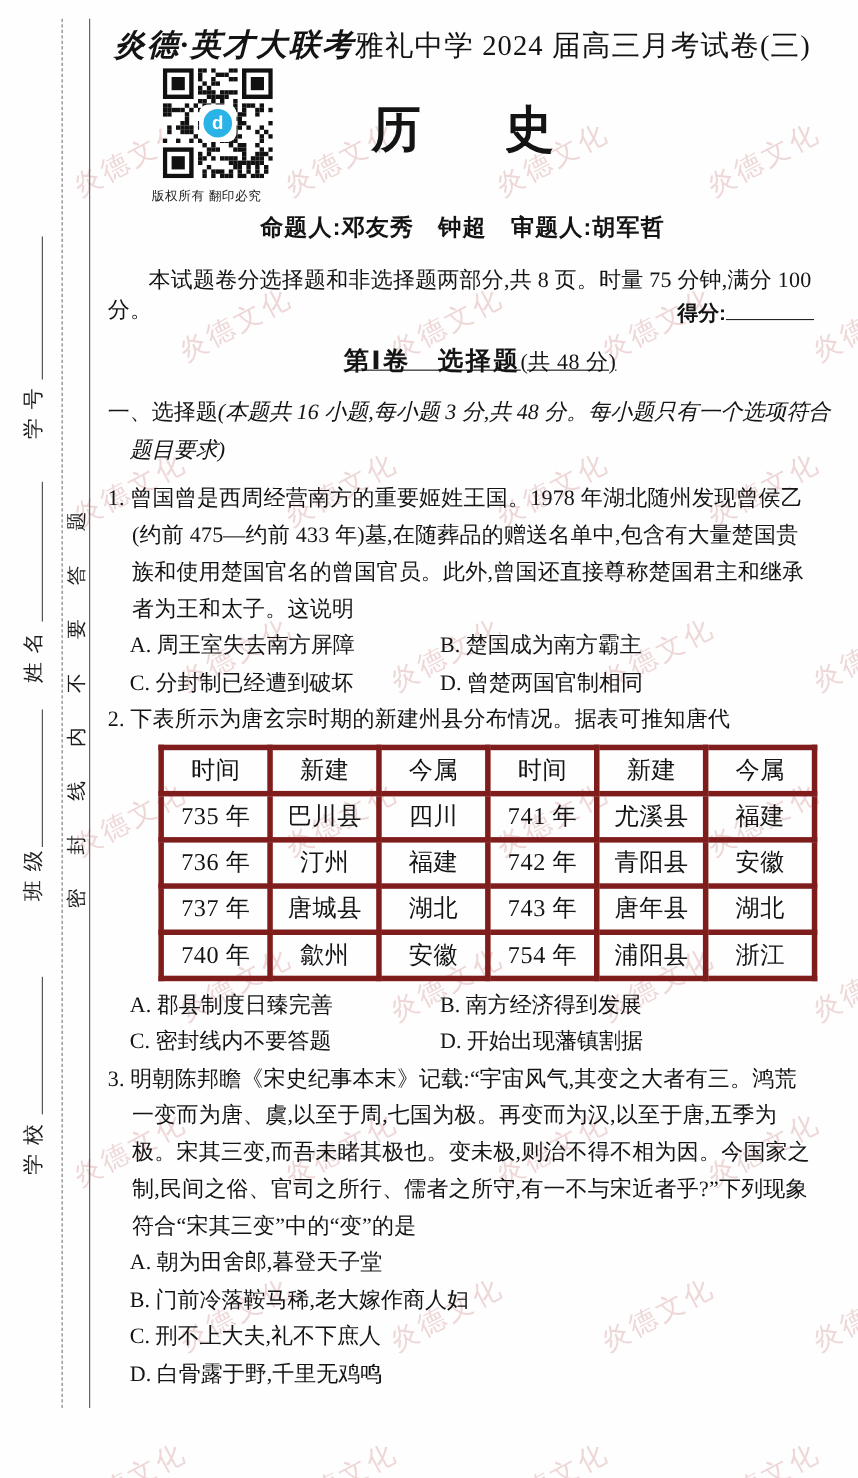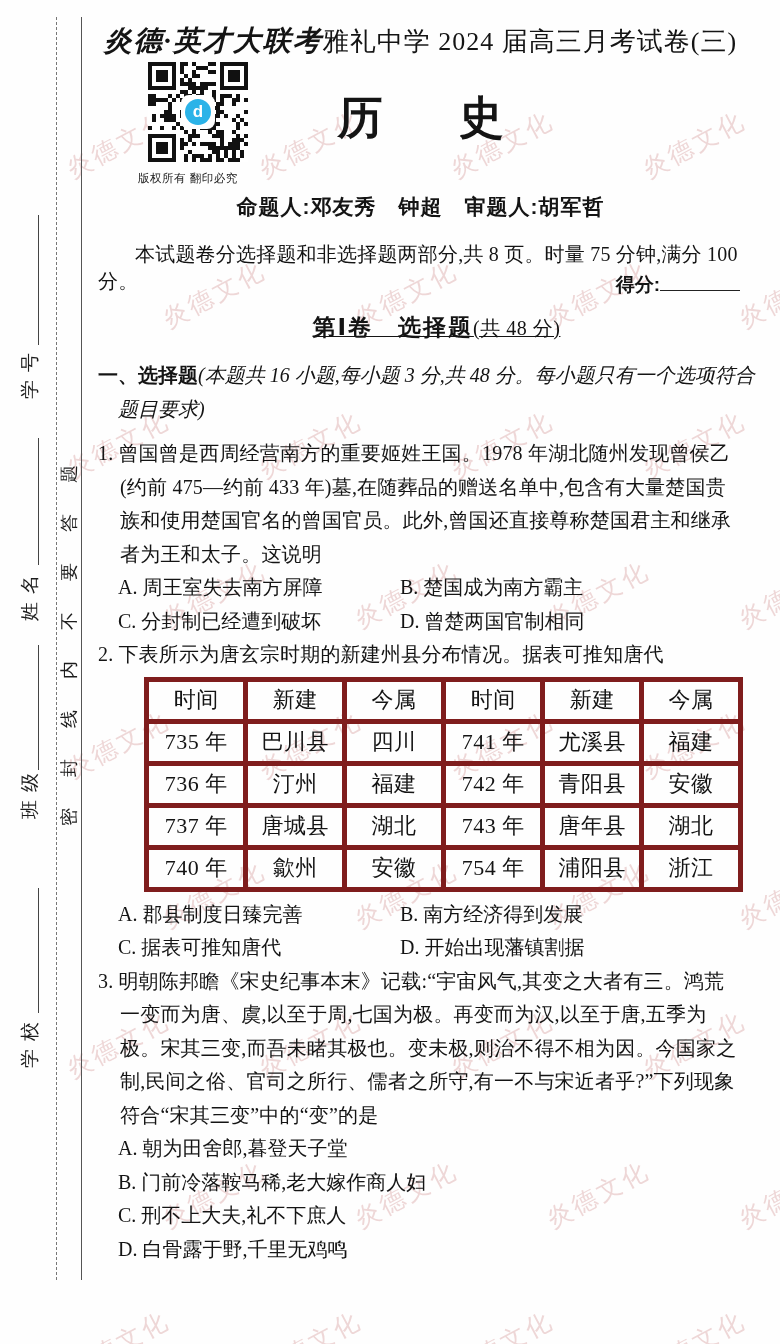--- a/index.html
+++ b/index.html
@@ -44,21 +44,21 @@
   .exam-info{position:absolute;left:98px;top:241px;width:645px;font-size:20px;
              text-indent:37px;letter-spacing:0.2px;z-index:3;}
   .score-row{position:absolute;left:98px;top:272px;width:642px;text-align:right;z-index:3;}
   .score-label{font-size:19px;font-weight:bold;font-family:"Liberation Sans","DejaVu Sans",sans-serif;}
   .score-blank{display:inline-block;width:80px;border-bottom:1.5px solid #222;height:1em;vertical-align:baseline;}
   .section-title{position:absolute;left:114px;top:312px;width:645px;text-align:center;z-index:3;text-decoration:underline;}
   .st-main{font-size:23px;font-weight:bold;font-family:"Liberation Sans","DejaVu Sans",sans-serif;letter-spacing:2px;}
   .st-note{font-size:20px;letter-spacing:0.5px;}
   .instruction{position:absolute;left:98px;top:358px;width:645px;font-size:20px;
                line-height:34px;padding-left:20px;text-indent:-20px;z-index:3;}
-  .ins-lead{font-weight:bold;font-family:"Liberation Sans","DejaVu Sans",sans-serif;font-size:20px;}
+  .ins-lead{font-weight:normal;font-family:"Liberation Sans","DejaVu Sans",sans-serif;font-size:20px;}
   .ins-body{font-style:italic;}
   
   .questions{position:absolute;left:98px;top:437px;width:645px;z-index:3;}
   .stem{font-size:20px;line-height:33.5px;letter-spacing:0.2px;padding-left:22px;text-indent:-22px;}
   .qnum{margin-right:5px;}
   .opts{margin-left:20px;font-size:20px;line-height:33.5px;}
   .opts.two-col{display:grid;grid-template-columns:282px 1fr;}
   .opts.one-col span{display:block;}
   .qtable{border-collapse:collapse;margin:5px 0 6px 46px;}
   .qtable td{width:98px;height:37px;border:5px solid #7f1d1d;text-align:center;
@@ -382,21 +382,21 @@
           <td>安徽</td>
           <td>754 年</td>
           <td>浦阳县</td>
           <td>浙江</td>
         </tr>
       </tbody>
         </table>
       <div class="opts two-col">
         <span>A. 郡县制度日臻完善</span>
         <span>B. 南方经济得到发展</span>
-        <span>C. 据表可推知唐代</span>
+        <span>C. 密封线内不要答题</span>
         <span>D. 开始出现藩镇割据</span>
       </div>
     </div>
 
     <div class="question">
       <div class="stem"><span class="qnum">3.</span><span>明朝陈邦瞻《宋史纪事本末》记载:“宇宙风气,其变之大者有三。鸿荒一变而为唐、虞,以至于周,七国为极。再变而为汉,以至于唐,五季为极。宋其三变,而吾未睹其极也。变未极,则治不得不相为因。今国家之制,民间之俗、官司之所行、儒者之所守,有一不与宋近者乎?”下列现象符合“宋其三变”中的“变”的是</span></div>
       <div class="opts one-col">
         <span>A. 朝为田舍郎,暮登天子堂</span>
         <span>B. 门前冷落鞍马稀,老大嫁作商人妇</span>
         <span>C. 刑不上大夫,礼不下庶人</span>

